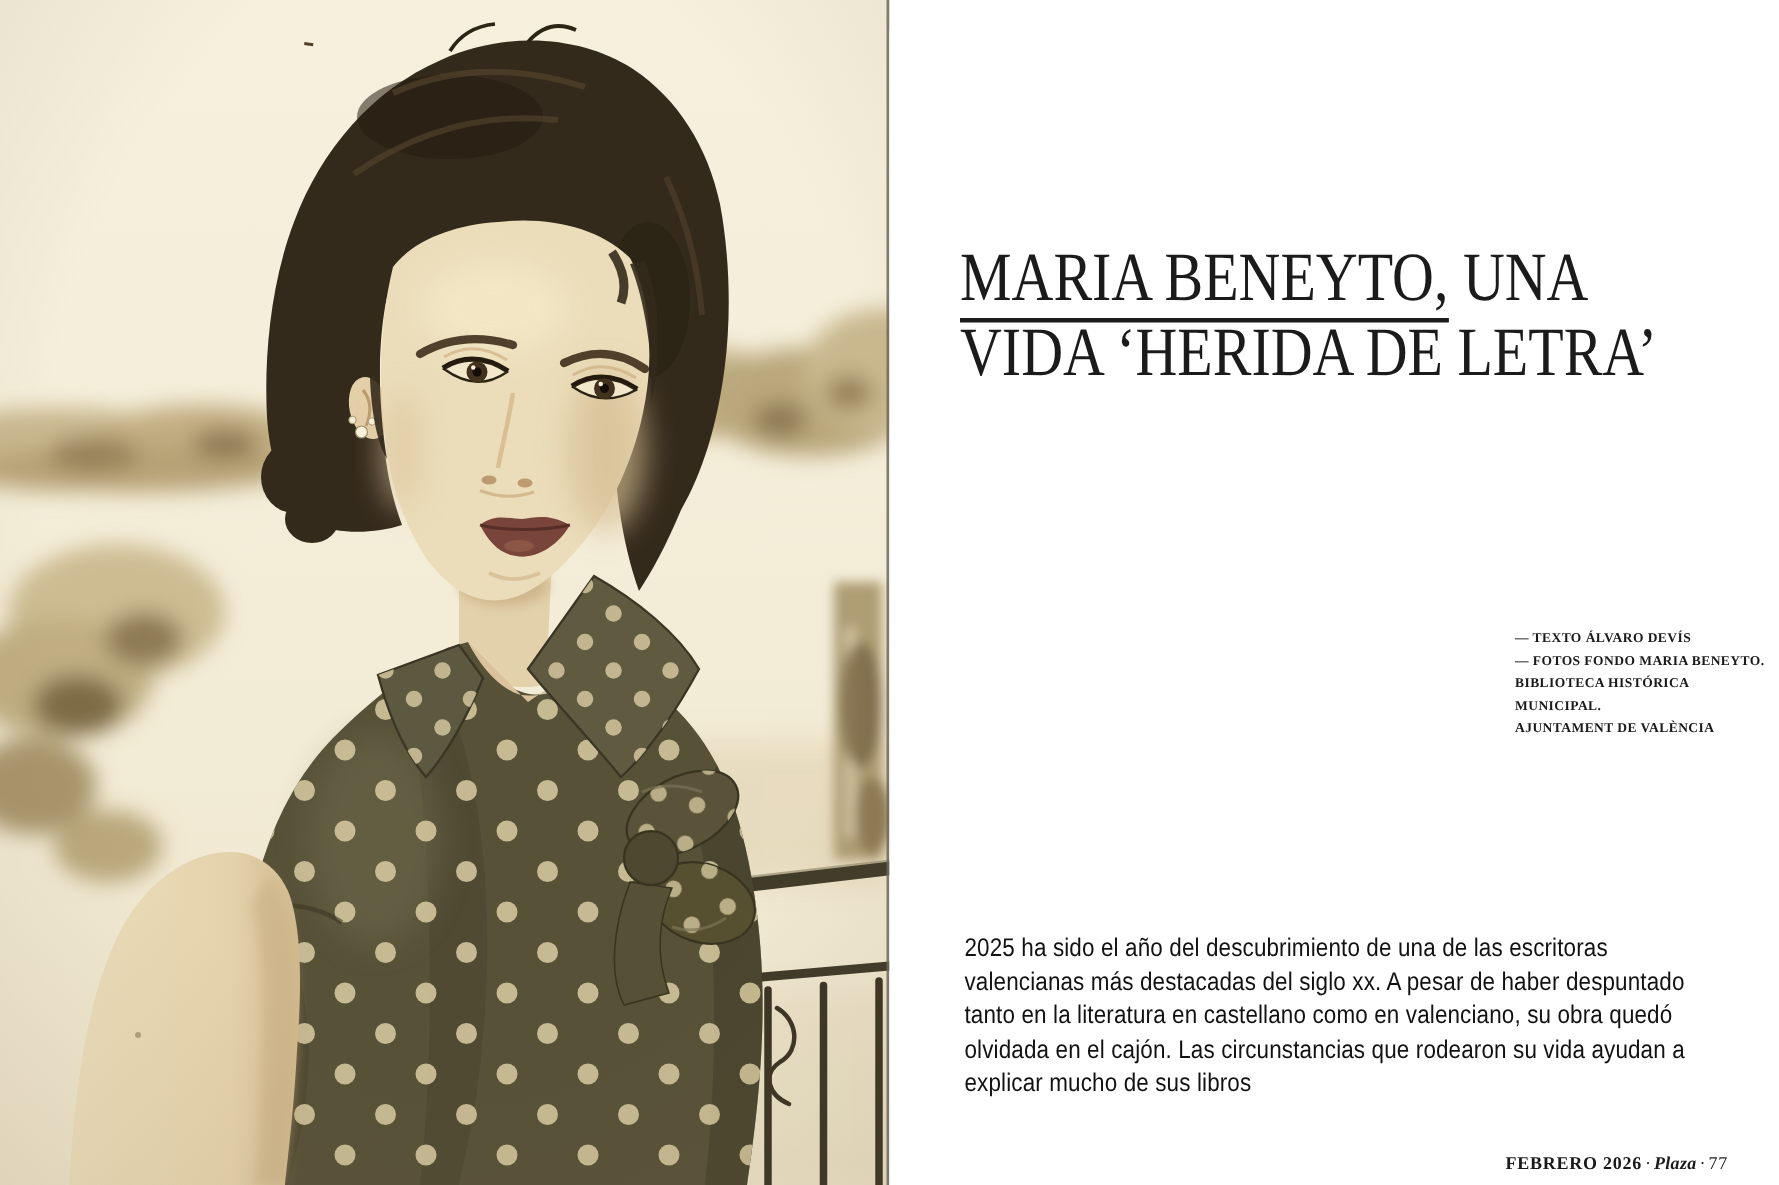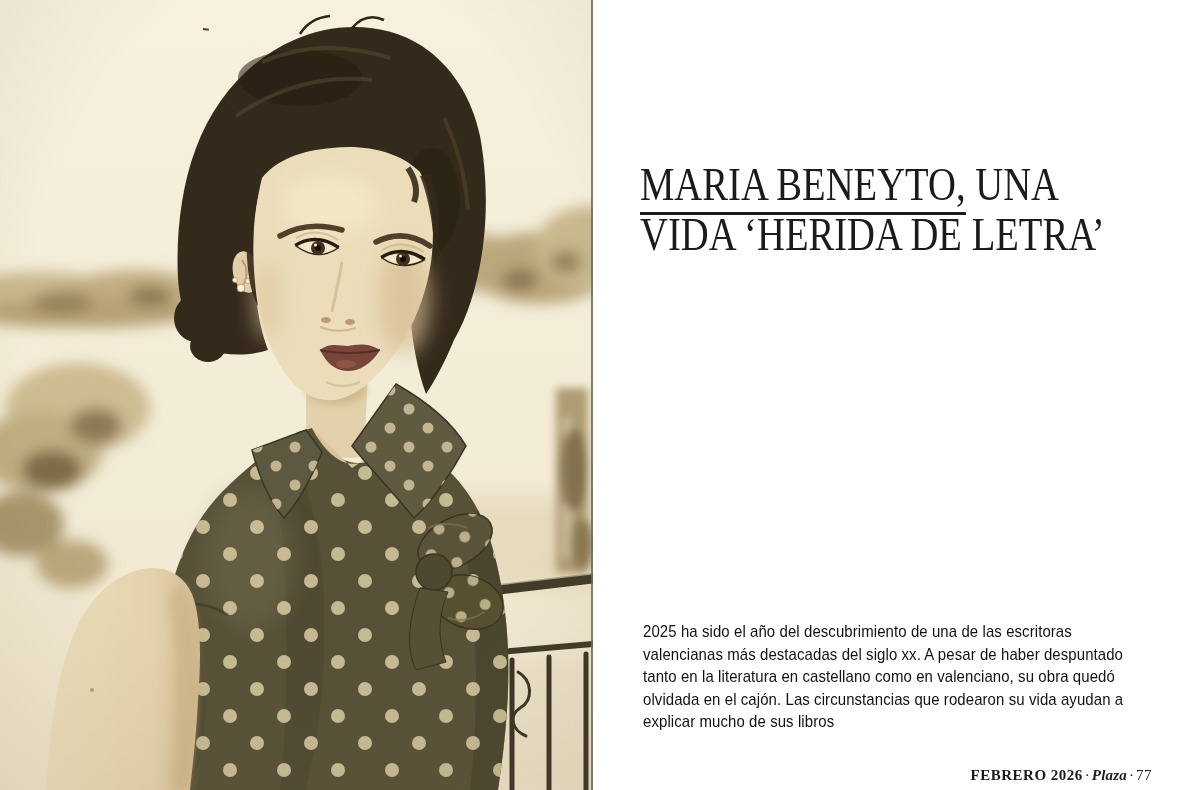--- a/index.html
+++ b/index.html
@@ -31,21 +31,21 @@
   .intro{
     position:absolute;left:50px;top:601px;width:560px;
     font-family:"Liberation Sans","DejaVu Sans",sans-serif;
     font-size:17px;line-height:22.5px;font-weight:500;color:#121212;
     letter-spacing:0.1px;
     transform:scaleX(0.88);transform-origin:left top;
     white-space:nowrap;
   }
   .folio{
     position:absolute;right:34px;top:749px;
-    font-size:15px;line-height:12px;color:#1a1a1a;white-space:nowrap;
+    font-size:12px;line-height:12px;color:#1a1a1a;white-space:nowrap;
     font-family:"Liberation Serif","DejaVu Serif",serif;
   }
   .folio .issue{font-weight:700;letter-spacing:0.5px;}
   .folio .mag{font-style:italic;font-weight:700;letter-spacing:0.2px;}
   .folio .sep{padding:0 2px;}
   .folio .pg{letter-spacing:0.5px;}
 </style>
 </head>
 <body>
 
@@ -260,20 +260,26 @@
     </svg>
   </div>
 
   <div class="right-page">
 
     <h1 class="headline" style="margin:0;font-weight:400;">
       <span><span class="u">MARIA BENEYTO,</span><span> UNA</span></span><br>
       <span>VIDA ‘HERIDA DE LETRA’</span>
     </h1>
 
+    <div class="credits">
+      <div>— TEXTO ÁLVARO DEVÍS</div>
+      <div>— FOTOS FONDO MARIA BENEYTO.</div>
+      <div>BIBLIOTECA HISTÓRICA MUNICIPAL.</div>
+      <div>AJUNTAMENT DE VALÈNCIA</div>
+    </div>
 
     <div class="intro">
       <div>2025 ha sido el año del descubrimiento de una de las escritoras</div>
       <div>valencianas más destacadas del siglo xx. A pesar de haber despuntado</div>
       <div>tanto en la literatura en castellano como en valenciano, su obra quedó</div>
       <div>olvidada en el cajón. Las circunstancias que rodearon su vida ayudan a</div>
       <div>explicar mucho de sus libros</div>
     </div>
 
     <div class="folio">

